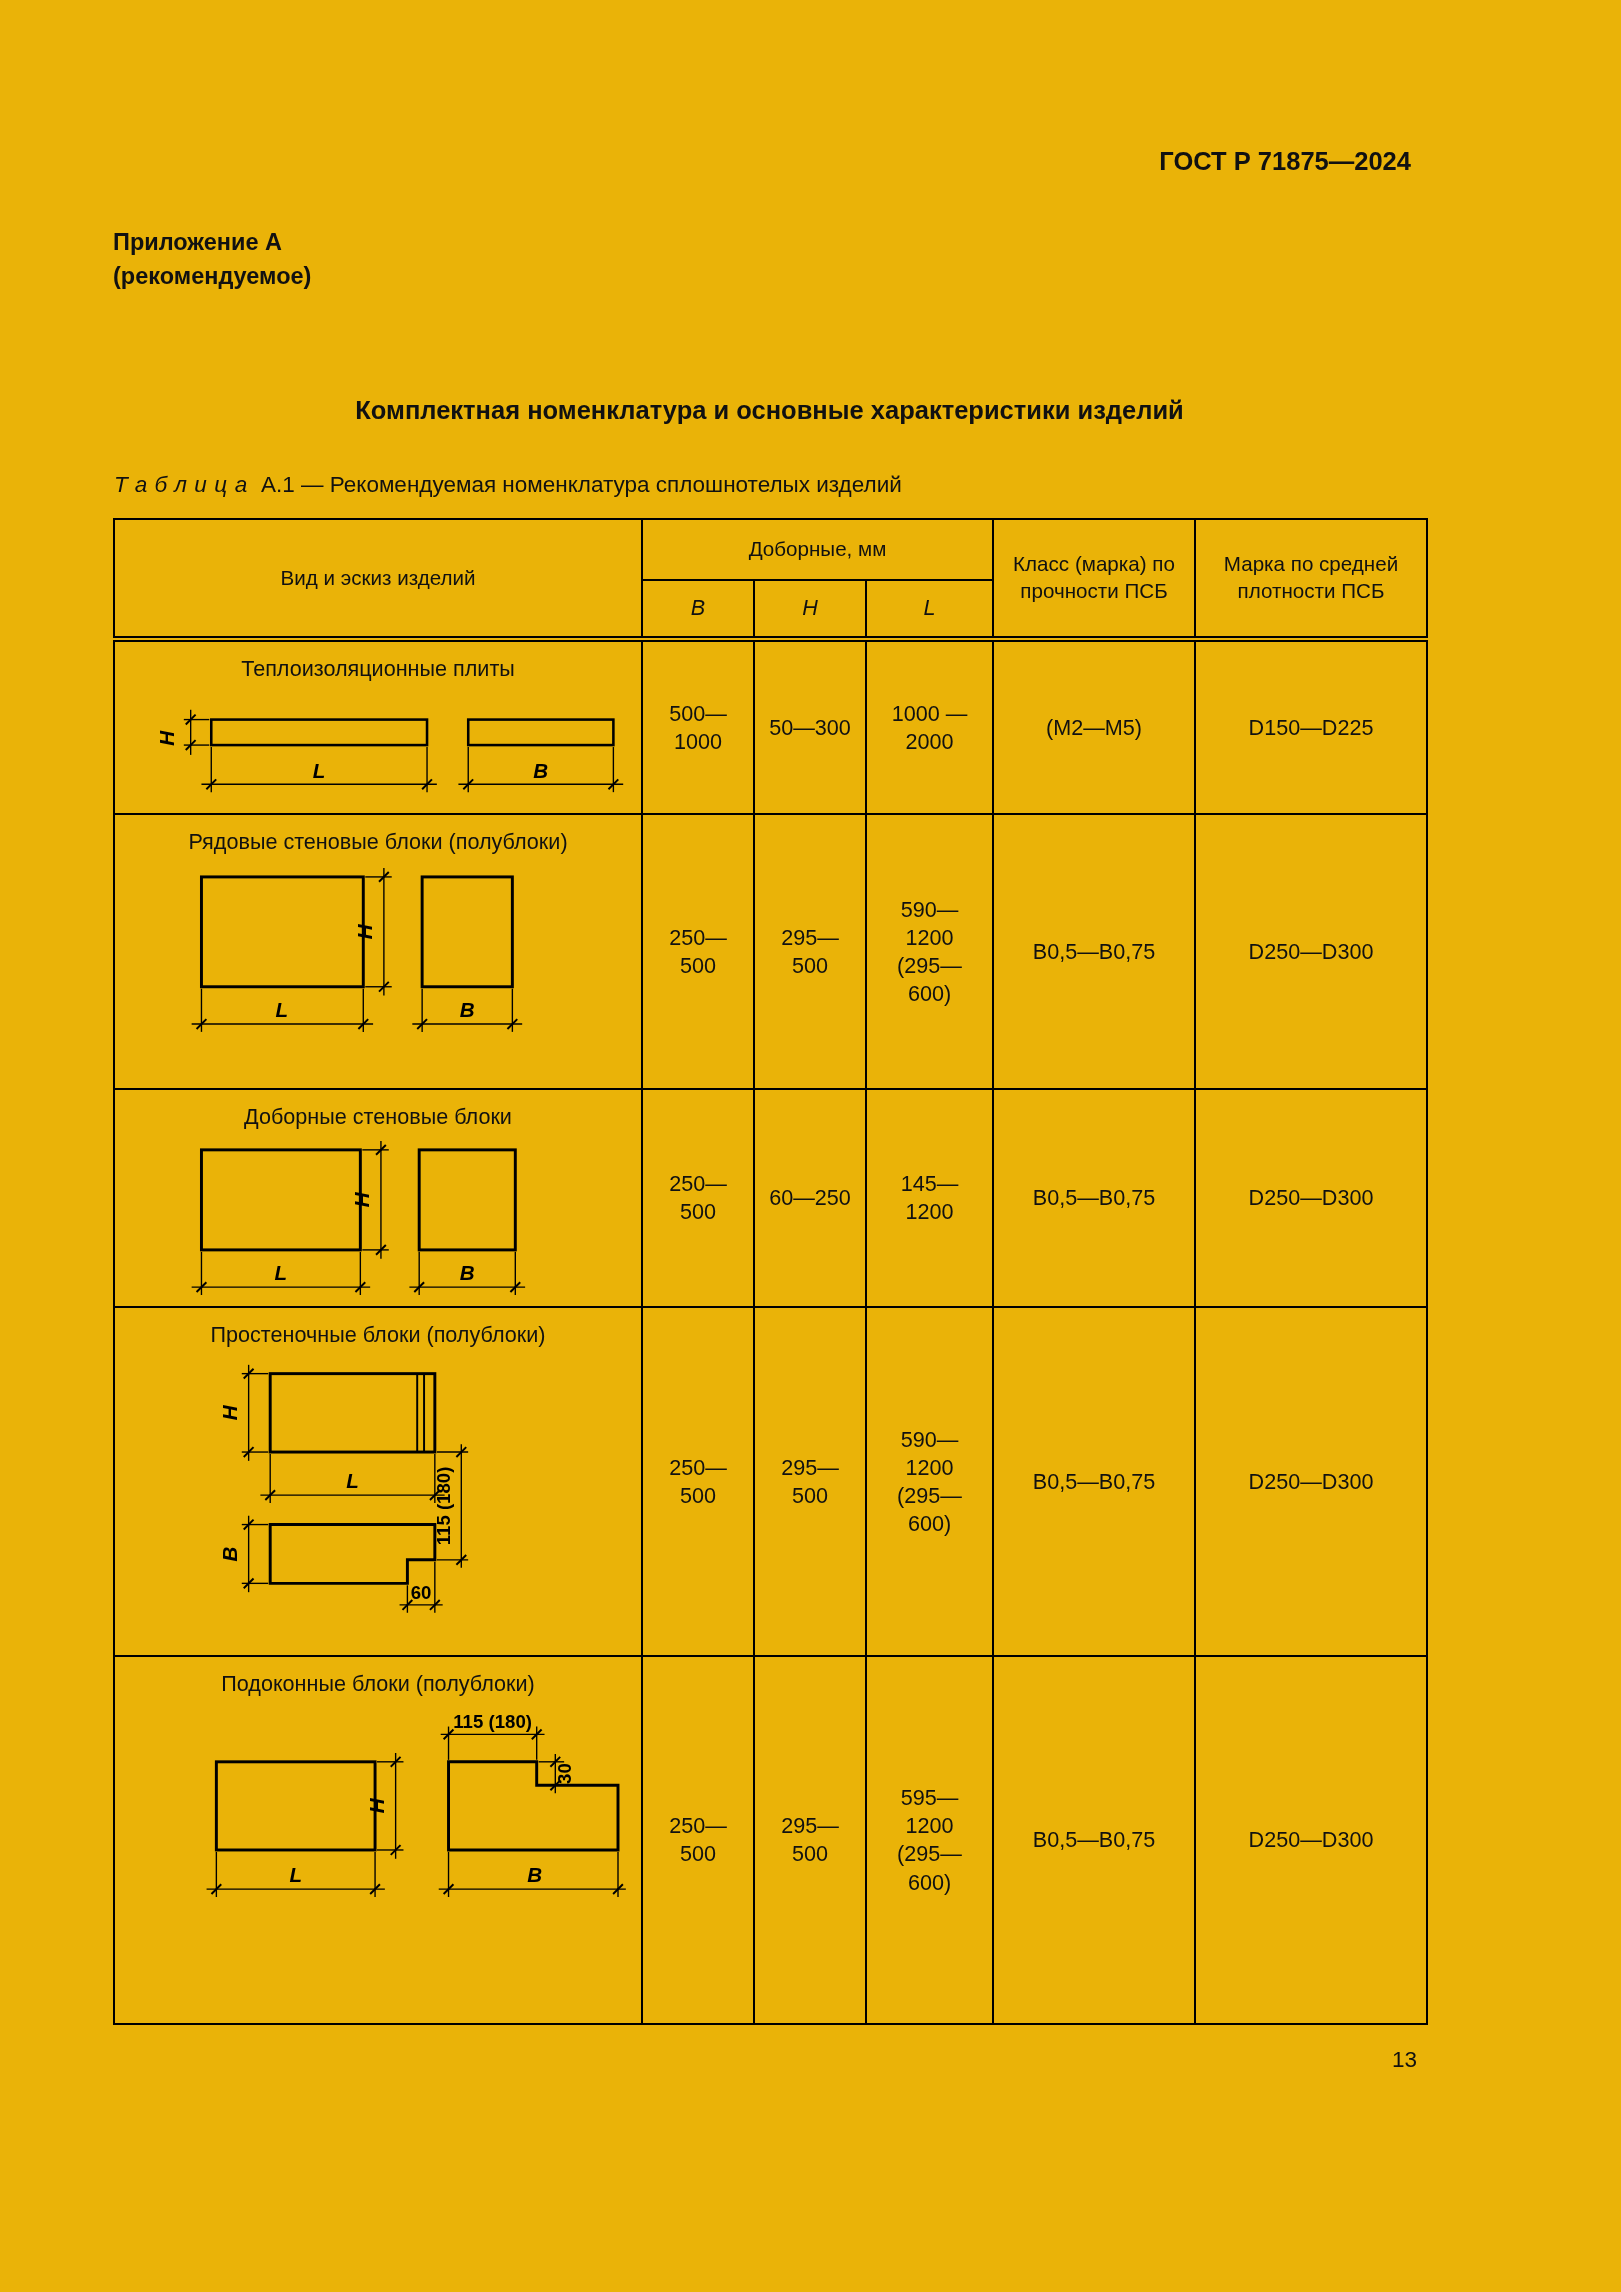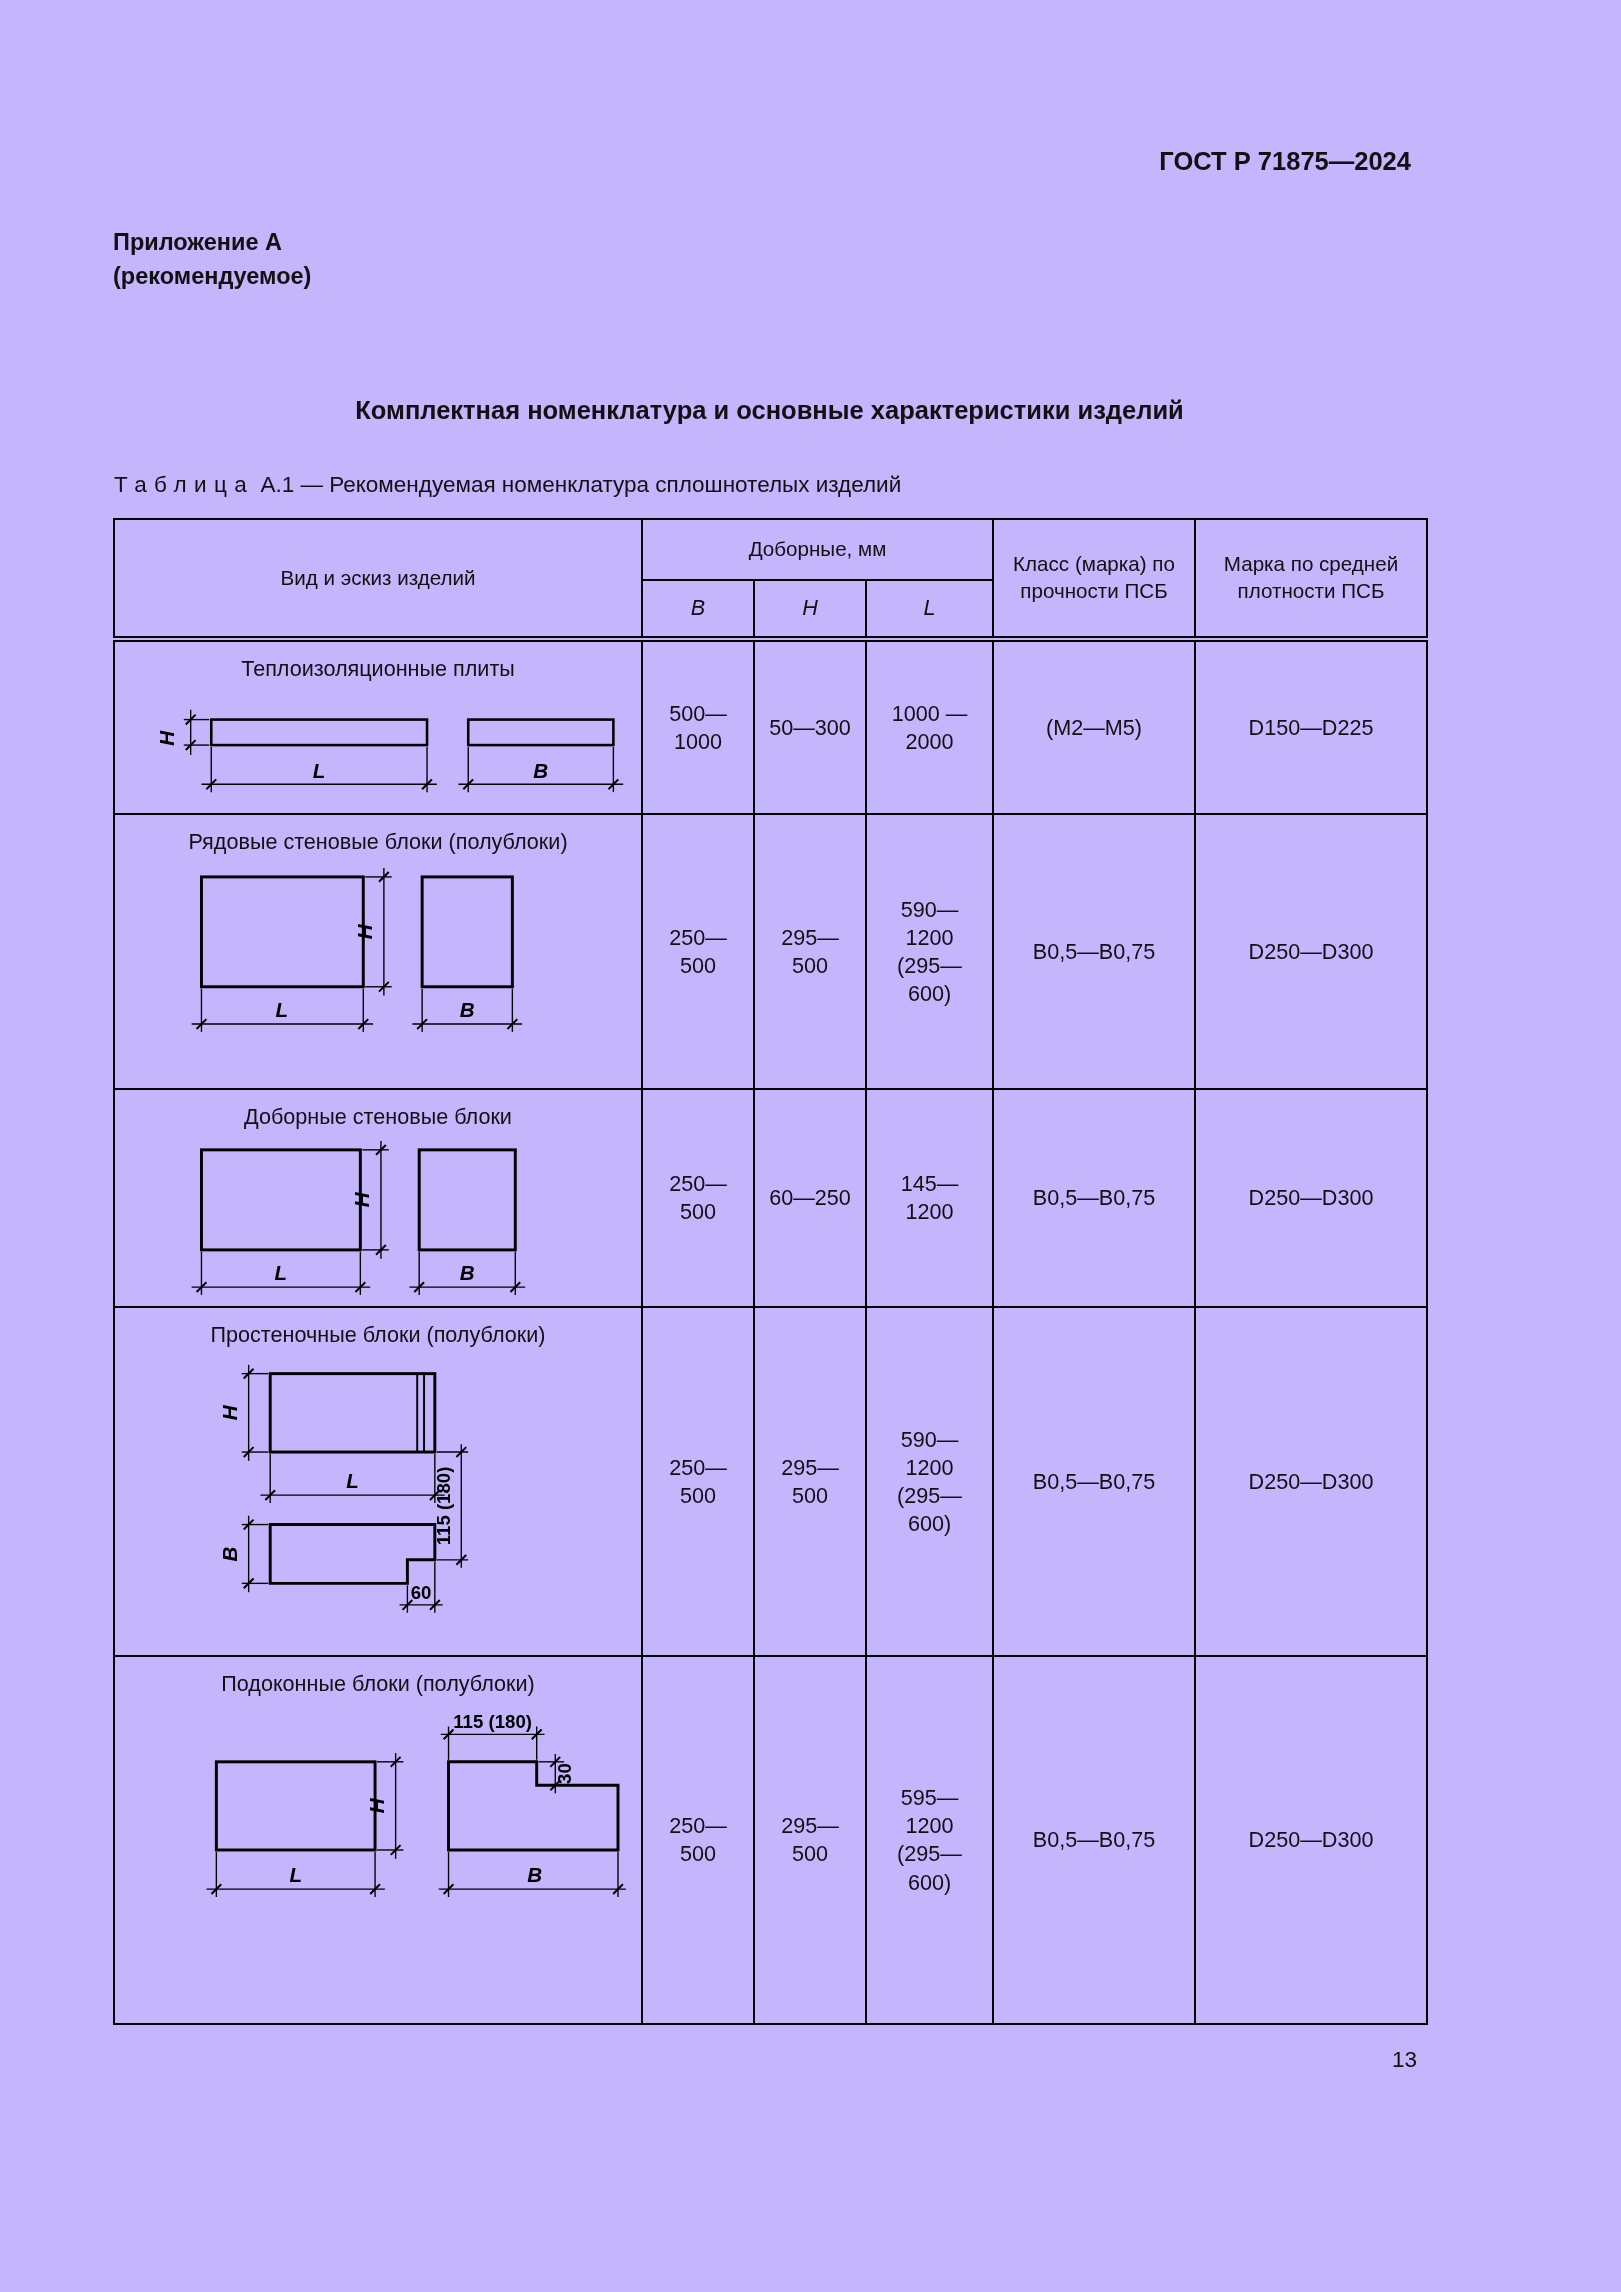--- a/index.html
+++ b/index.html
@@ -1,26 +1,26 @@
 <!DOCTYPE html>
 <html><head>
 <meta charset="utf-8">
 <style>
   * { margin:0; padding:0; box-sizing:border-box; }
   html,body { background:#ffffff; }
   body { font-family:"Liberation Sans", sans-serif; color:#111; }
-  .page { position:relative; width:1621px; height:2293px; background:#c4b5fd; overflow:hidden; }
+  .page { position:relative; width:1621px; height:2293px; background:#eab308; overflow:hidden; }
 
   .doc-number { position:absolute; top:147px; right:210px; font-size:25.5px; font-weight:bold; }
   .appendix { position:absolute; top:225px; left:113px; width:1313px; text-align:left;
               font-size:23.5px; font-weight:bold; line-height:1.45; }
   .main-title { position:absolute; top:390px; left:113px; width:1313px; text-align:center;
               font-size:25.5px; font-weight:bold;margin-top:6px; }
   .caption { position:absolute; top:472px; left:114px; font-size:22.5px; }
-  .caption .sp { letter-spacing:0.33em; }
+  .caption .sp { letter-spacing:0.33em;font-style:italic; }
 
   .tbl-wrap { position:absolute; top:518px; left:113px; }
   table { border-collapse:collapse; table-layout:fixed; }
   th, td { border:2px solid #000; }
   th { font-size:20.6px; font-weight:normal; text-align:center; vertical-align:middle; padding:3.9px 9.8px; line-height:1.3; }
   .dbl { border-bottom:6.9px double #000; }
   .sub { font-style:italic; font-size:21.6px; }
   td.val { font-size:21.6px; text-align:center; vertical-align:middle; line-height:1.3;
            white-space:pre-line; padding:5.9px 3.9px; }
   td.sketch { vertical-align:top; padding:11.8px 5.9px 5.9px; }

